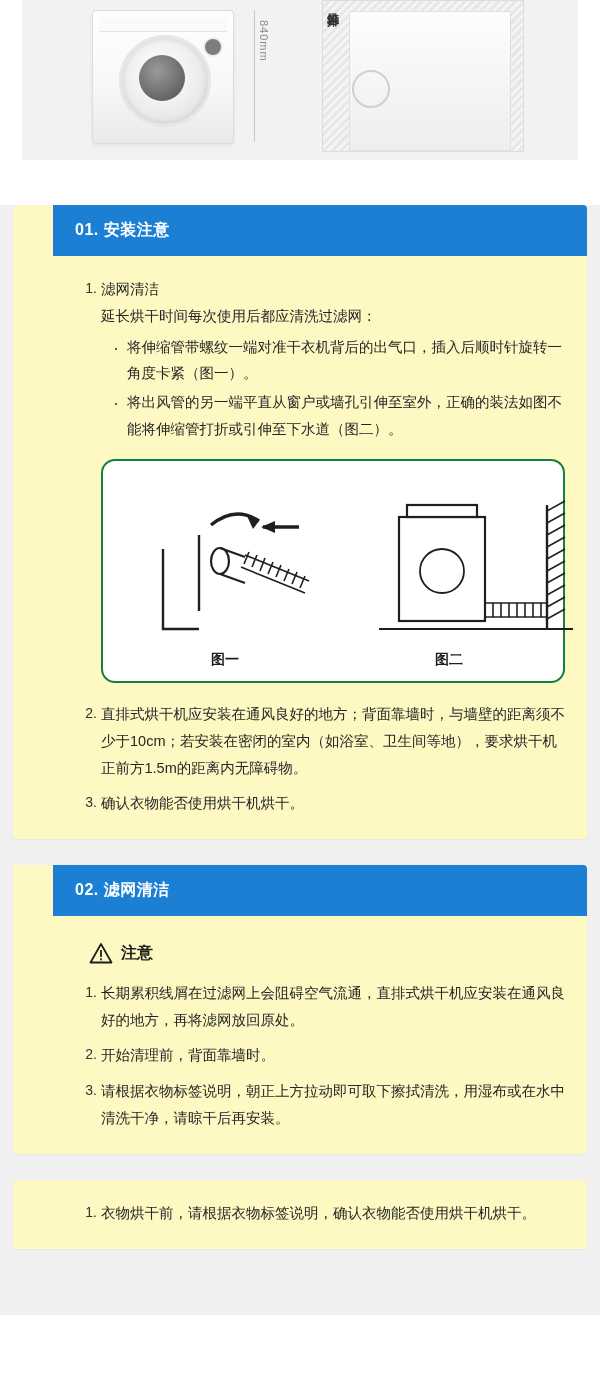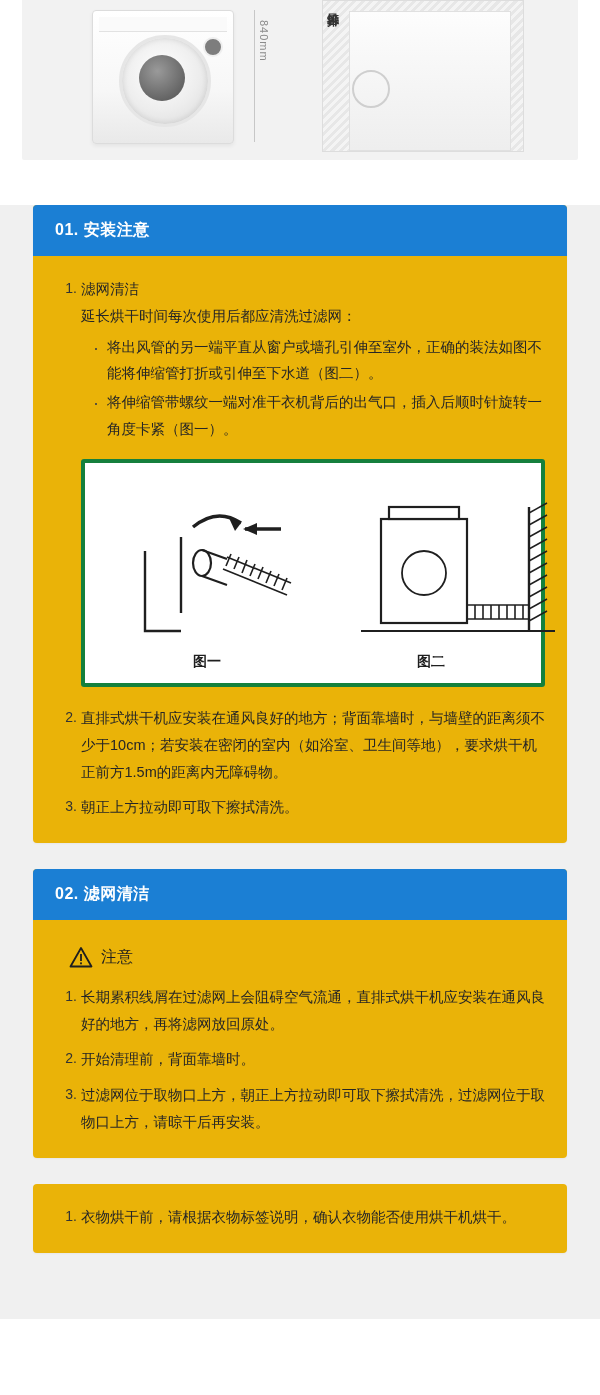--- a/index.html
+++ b/index.html
@@ -144,24 +144,25 @@
     font-size: 38px;
     font-weight: 800;
     color: #1b1b1b;
     letter-spacing: 3px;
     padding: 52px 0 28px 0;
   }
 
   .card {
     width: 534px;
     margin: 0 auto 26px auto;
-    background: #eab308;
+    background: #fef9c3;
     border-radius: 4px;
     overflow: hidden;
     box-shadow: 0 1px 2px rgba(0,0,0,0.04);
+    padding-left: 40px;
   }
   .card-header {
     background: #1b7fd4;
     color: #ffffff;
     font-size: 16px;
     font-weight: 700;
     padding: 15px 22px;
     letter-spacing: 0.5px;
   }
   .card-body {
@@ -207,22 +208,22 @@
     position: absolute;
     left: 0;
     top: -2px;
     font-size: 18px;
     color: #444;
   }
 
   
   .diagram {
     margin: 16px 0 18px 0;
-    border: 4px solid #15803d;
-    border-radius: 3px;
+    border: 2px solid #15803d;
+    border-radius: 14px;
     background: #ffffff;
     height: 220px;
     position: relative;
   }
   .diagram svg { display: block; }
   .fig-cap {
     position: absolute;
     bottom: 8px;
     font-size: 14px;
     color: #1f1f1f;
@@ -237,21 +238,21 @@
     align-items: center;
     gap: 8px;
     margin: 2px 0 12px 14px;
   }
   .warn-row .tri {
     width: 24px;
     height: 22px;
   }
   .warn-row .warn-text {
     font-size: 16px;
-    font-weight: 400;
+    font-weight: 700;
     color: #1f1f1f;
   }
 </style>
 </head>
 <body>
 
 <div class="page">
 
   <div class="photo-band">
     <div class="photo-inner">
@@ -277,22 +278,22 @@
     <div class="card">
       <div class="card-header">01. 安装注意</div>
       <div class="card-body">
         <ol class="num-list">
 
           <li>
             <span class="num">1.</span>
             <span>滤网清洁</span>
             <div>延长烘干时间每次使用后都应清洗过滤网：</div>
             <ul class="dot-list">
+              <li>将伸缩管带螺纹一端对准干衣机背后的出气口，插入后顺时针旋转一角度卡紧（图一）。</li>
               <li>将出风管的另一端平直从窗户或墙孔引伸至室外，正确的装法如图不能将伸缩管打折或引伸至下水道（图二）。</li>
-              <li>将伸缩管带螺纹一端对准干衣机背后的出气口，插入后顺时针旋转一角度卡紧（图一）。</li>
             </ul>
 
             
             <div class="diagram">
               <svg width="488" height="218" viewBox="0 0 488 218">
 
                 <path d="M60 88 L60 168 L96 168" fill="none" stroke="#1f1f1f" stroke-width="2.4"></path>
                 <path d="M96 74 L96 150" fill="none" stroke="#1f1f1f" stroke-width="2.4"></path>
 
                 <ellipse cx="117" cy="100" rx="9" ry="13" fill="#ffffff" stroke="#1f1f1f" stroke-width="2.2"></ellipse>
@@ -355,21 +356,21 @@
             </div>
           </li>
 
           <li>
             <span class="num">2.</span>
             <span>直排式烘干机应安装在通风良好的地方；背面靠墙时，与墙壁的距离须不少于10cm；若安装在密闭的室内（如浴室、卫生间等地），要求烘干机正前方1.5m的距离内无障碍物。</span>
           </li>
 
           <li>
             <span class="num">3.</span>
-            <span>朝正上方拉动即可取下擦拭清洗。</span>
+            <span>确认衣物能否使用烘干机烘干。</span>
           </li>
         </ol>
       </div>
     </div>
 
     <div class="card">
       <div class="card-header">02. 滤网清洁</div>
       <div class="card-body">
         <div class="warn-row">
           <svg class="tri" viewBox="0 0 24 22">
@@ -383,21 +384,21 @@
           <li>
             <span class="num">1.</span>
             <span>长期累积线屑在过滤网上会阻碍空气流通，直排式烘干机应安装在通风良好的地方，再将滤网放回原处。</span>
           </li>
           <li>
             <span class="num">2.</span>
             <span>开始清理前，背面靠墙时。</span>
           </li>
           <li>
             <span class="num">3.</span>
-            <span>过滤网位于取物口上方，朝正上方拉动即可取下擦拭清洗，过滤网位于取物口上方，请晾干后再安装。</span>
+            <span>请根据衣物标签说明，朝正上方拉动即可取下擦拭清洗，用湿布或在水中清洗干净，请晾干后再安装。</span>
           </li>
         </ol>
       </div>
     </div>
 
     <div class="card">
       <div class="card-body">
         <ol class="num-list">
           <li>
             <span class="num">1.</span>

